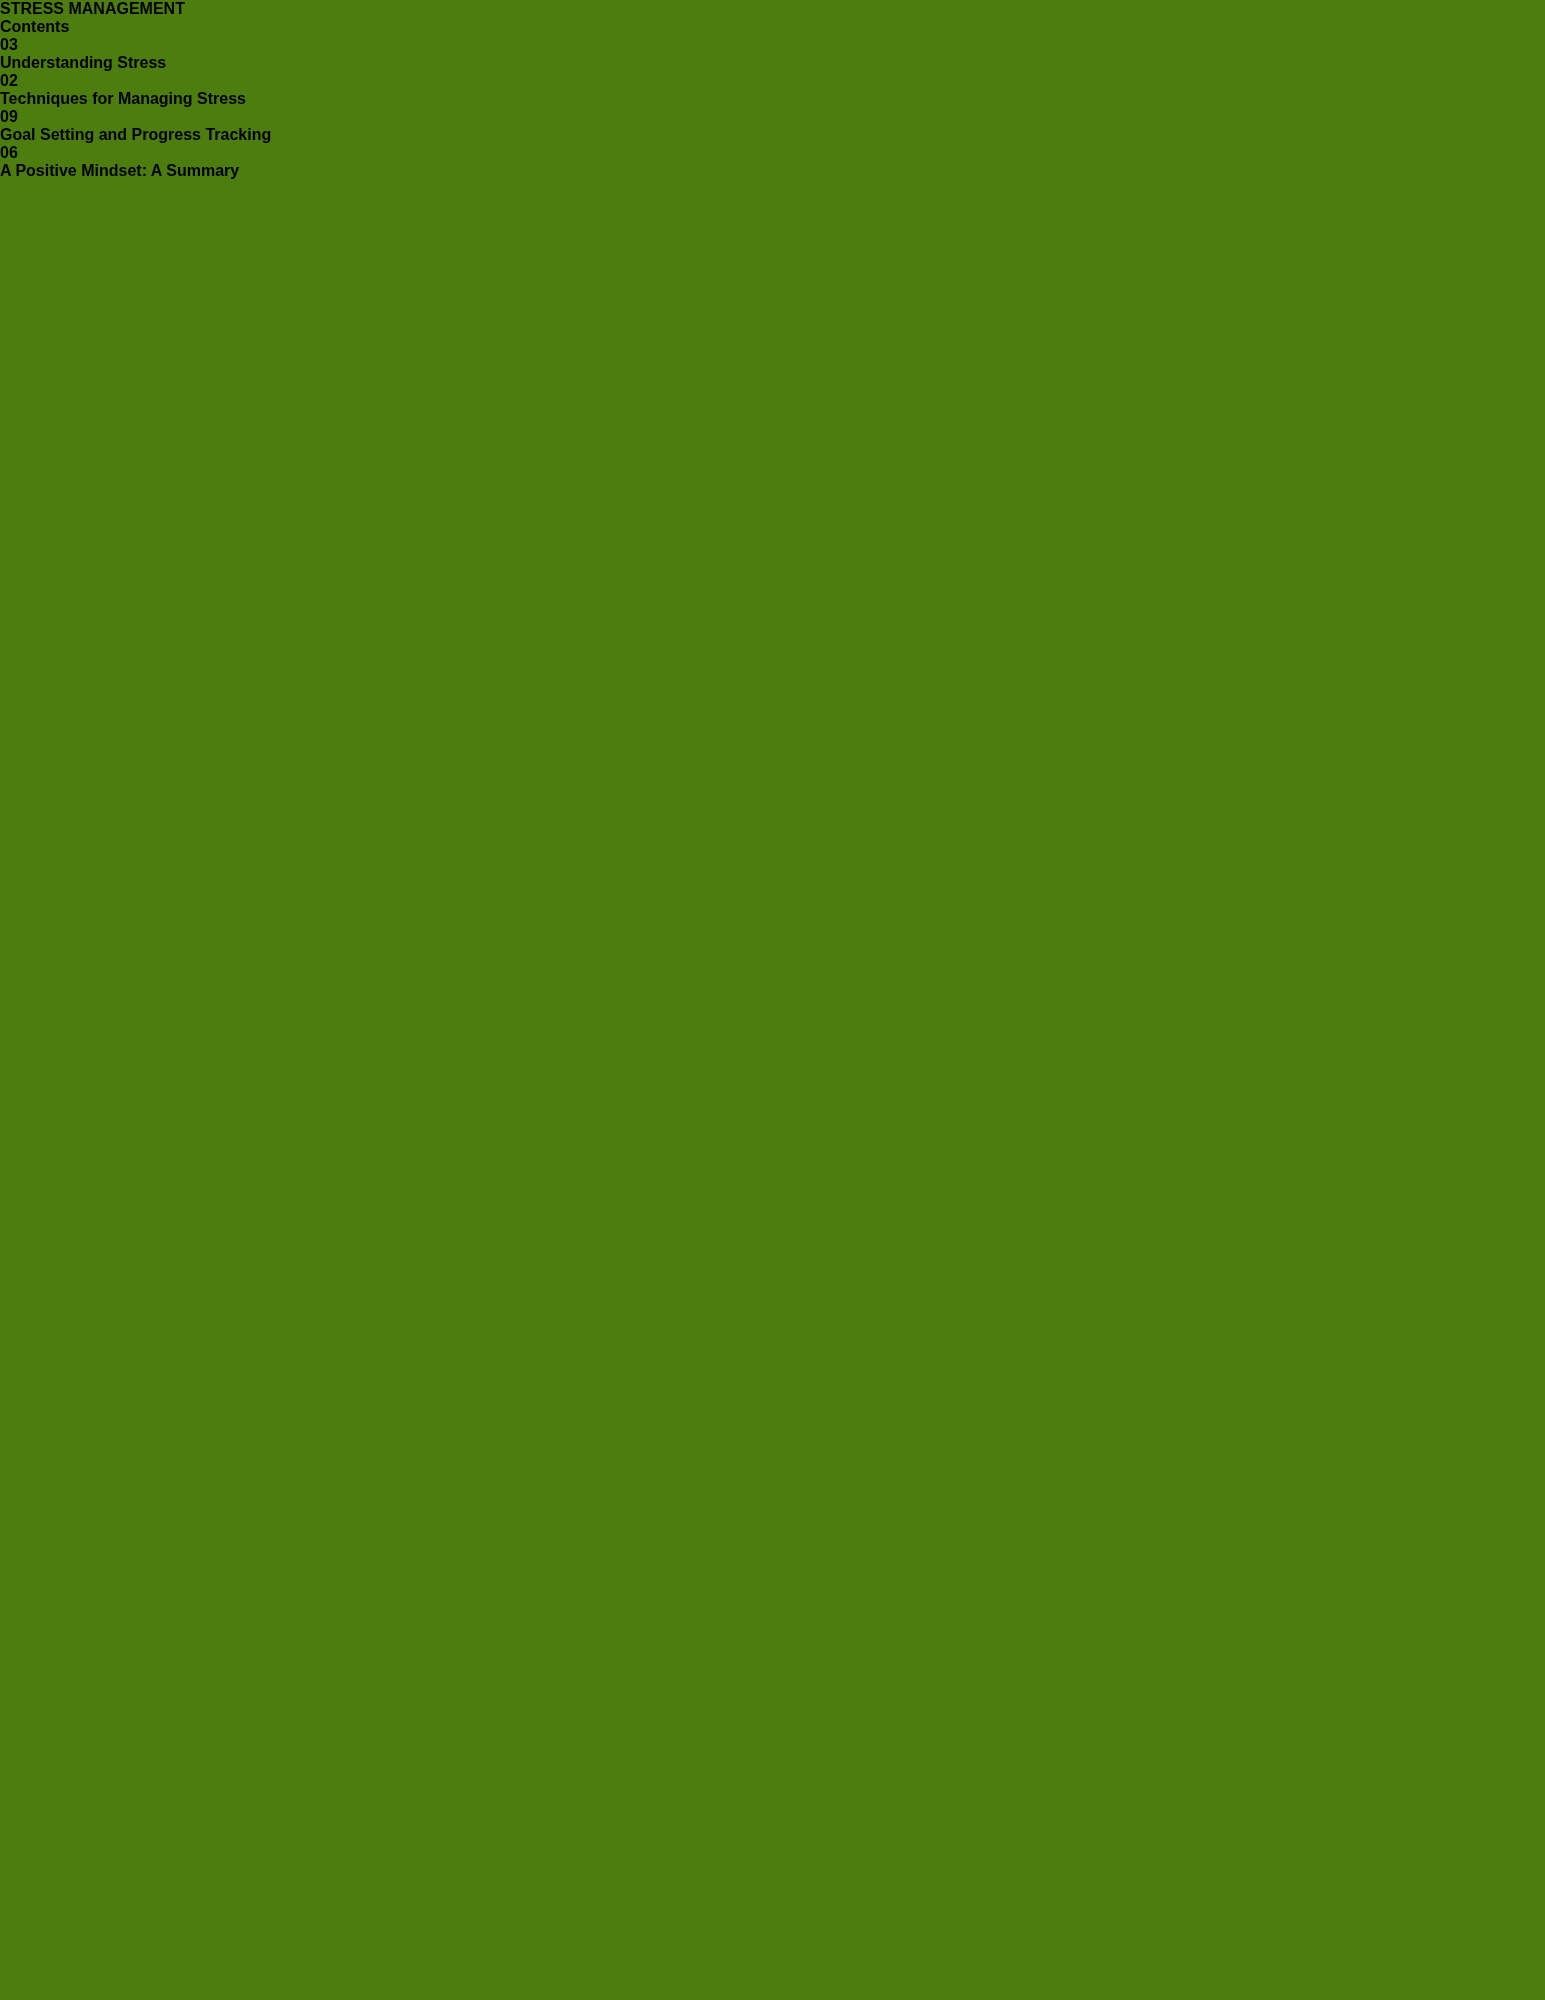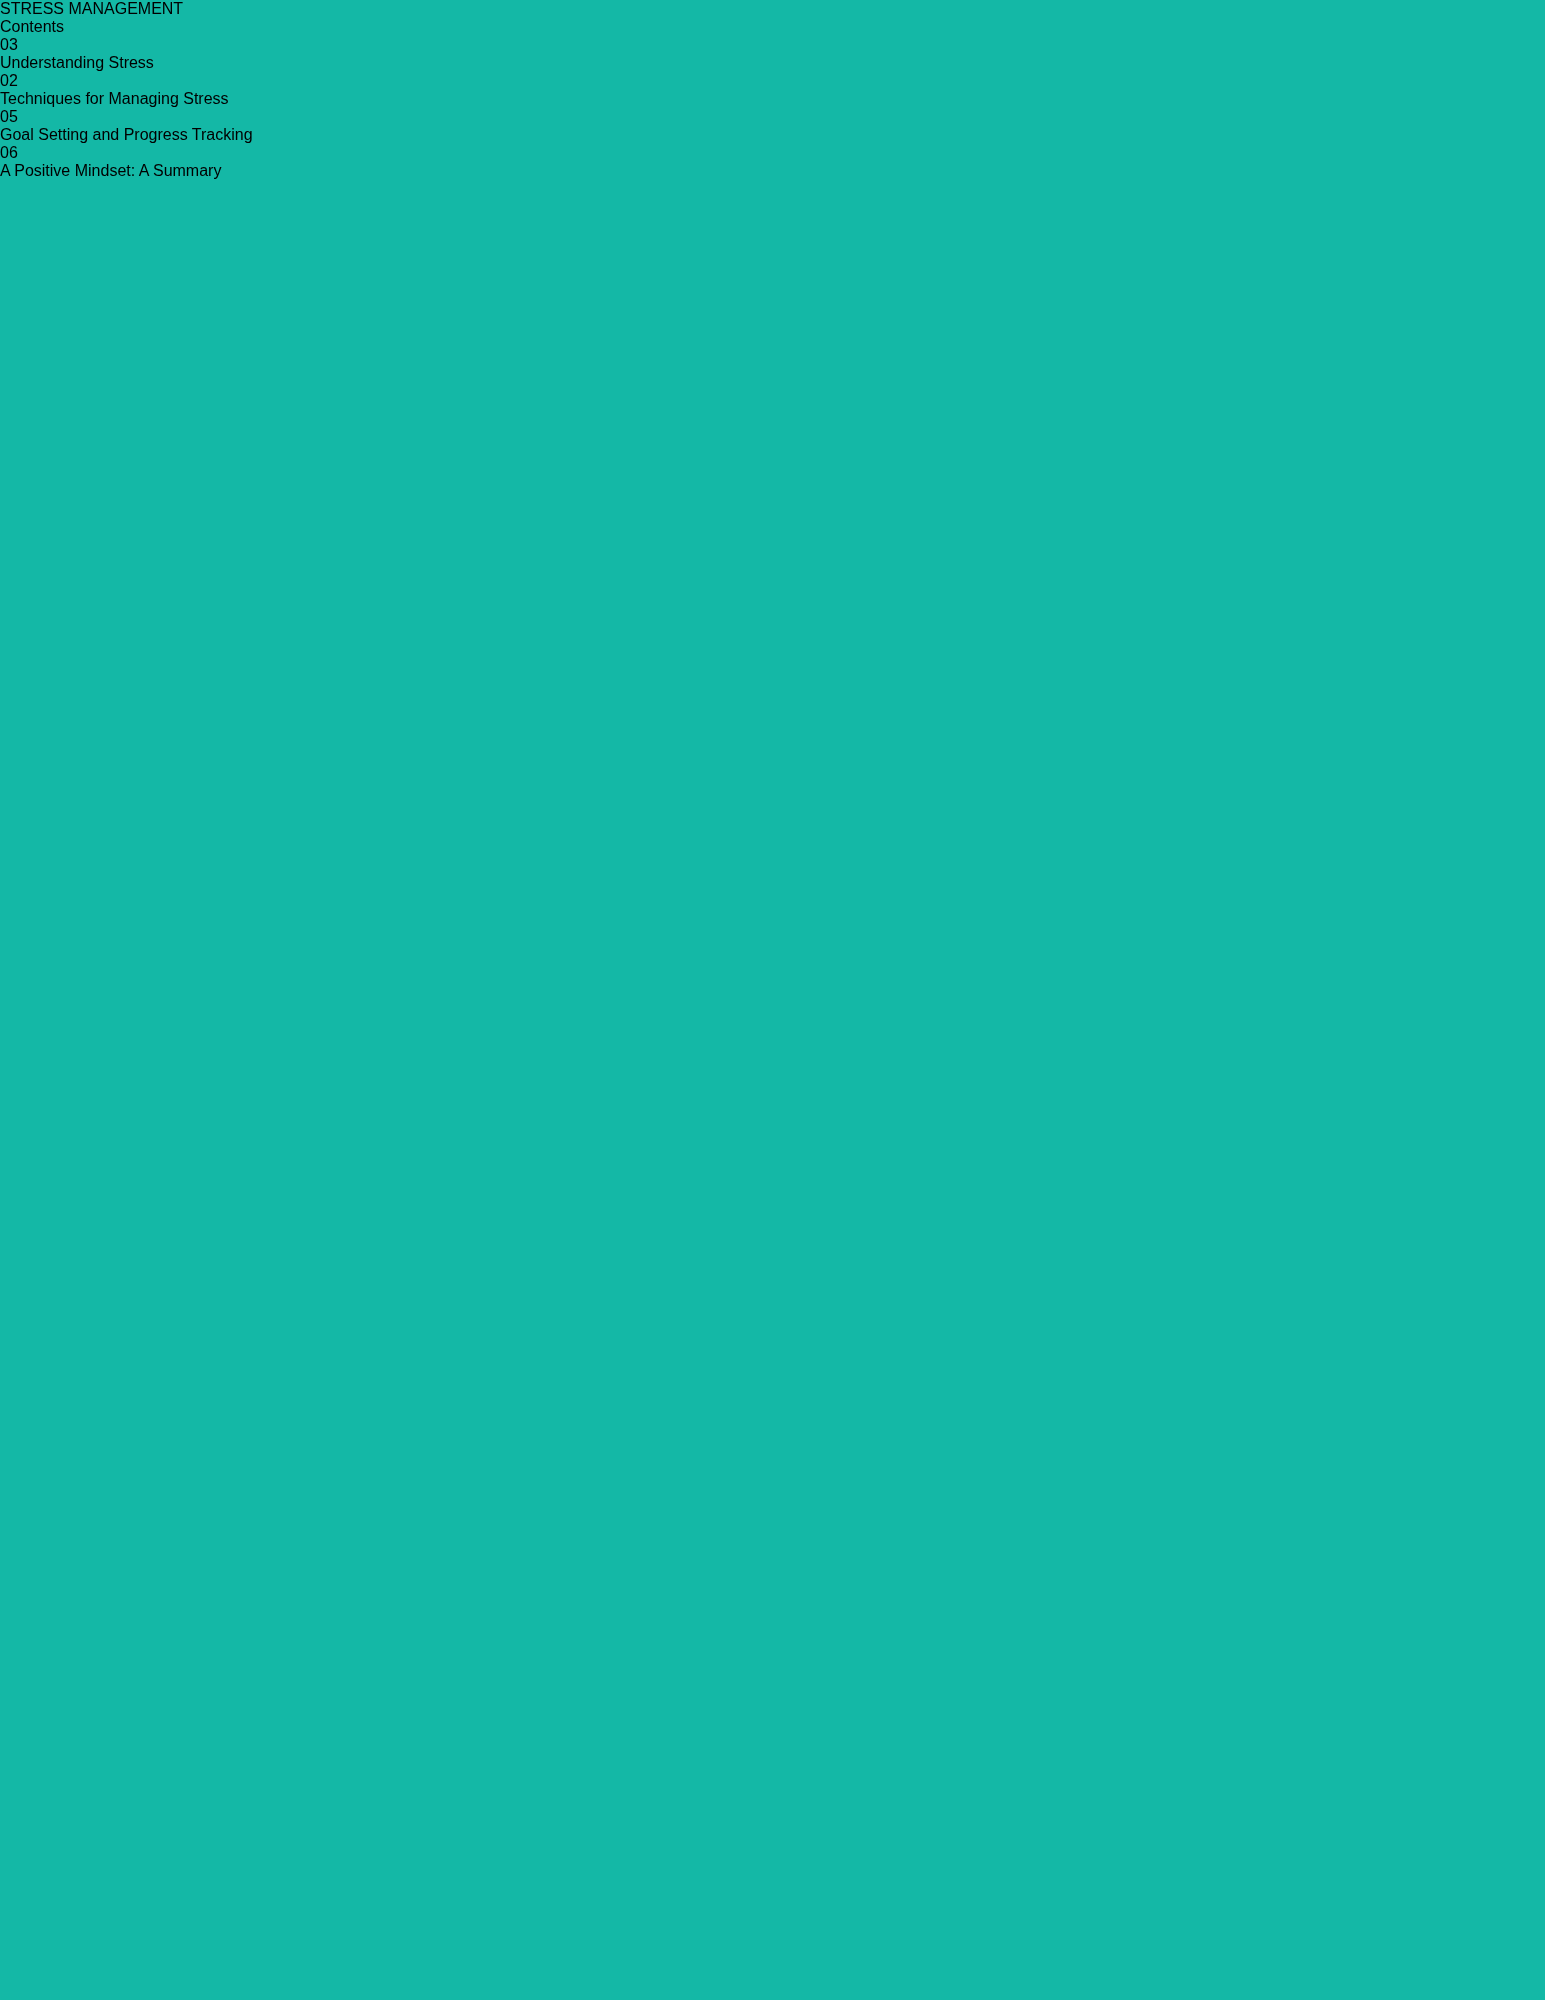--- a/index.html
+++ b/index.html
@@ -11,21 +11,22 @@
     height: 2000px;
     background: #ffffff;
     font-family: "Liberation Sans", sans-serif;
     overflow: hidden;
     position: relative;
   }
 
   .page {
     position: absolute;
     inset: 0;
-    background: #14b8a6;
+    background: #4d7c0f;
+    font-weight: bold;
   }
 
   
   .top-photo {
     position: absolute;
     left: 0;
     top: 0;
     width: 1545px;
     height: 88px;
     overflow: hidden;
@@ -262,21 +263,21 @@
 
     <div class="toc-row">
       <div class="toc-num">02</div>
       <div class="toc-label">Techniques for Managing Stress</div>
     </div>
 
     <div class="toc-row">
     </div>
 
     <div class="toc-row">
-      <div class="toc-num">05</div>
+      <div class="toc-num">09</div>
     </div>
 
     <div class="toc-row">
       <div class="toc-label">Goal Setting and Progress Tracking</div>
     </div>
 
     <div class="toc-row">
       <div class="toc-num">06</div>
       <div class="toc-label">A Positive Mindset: A Summary</div>
     </div>

